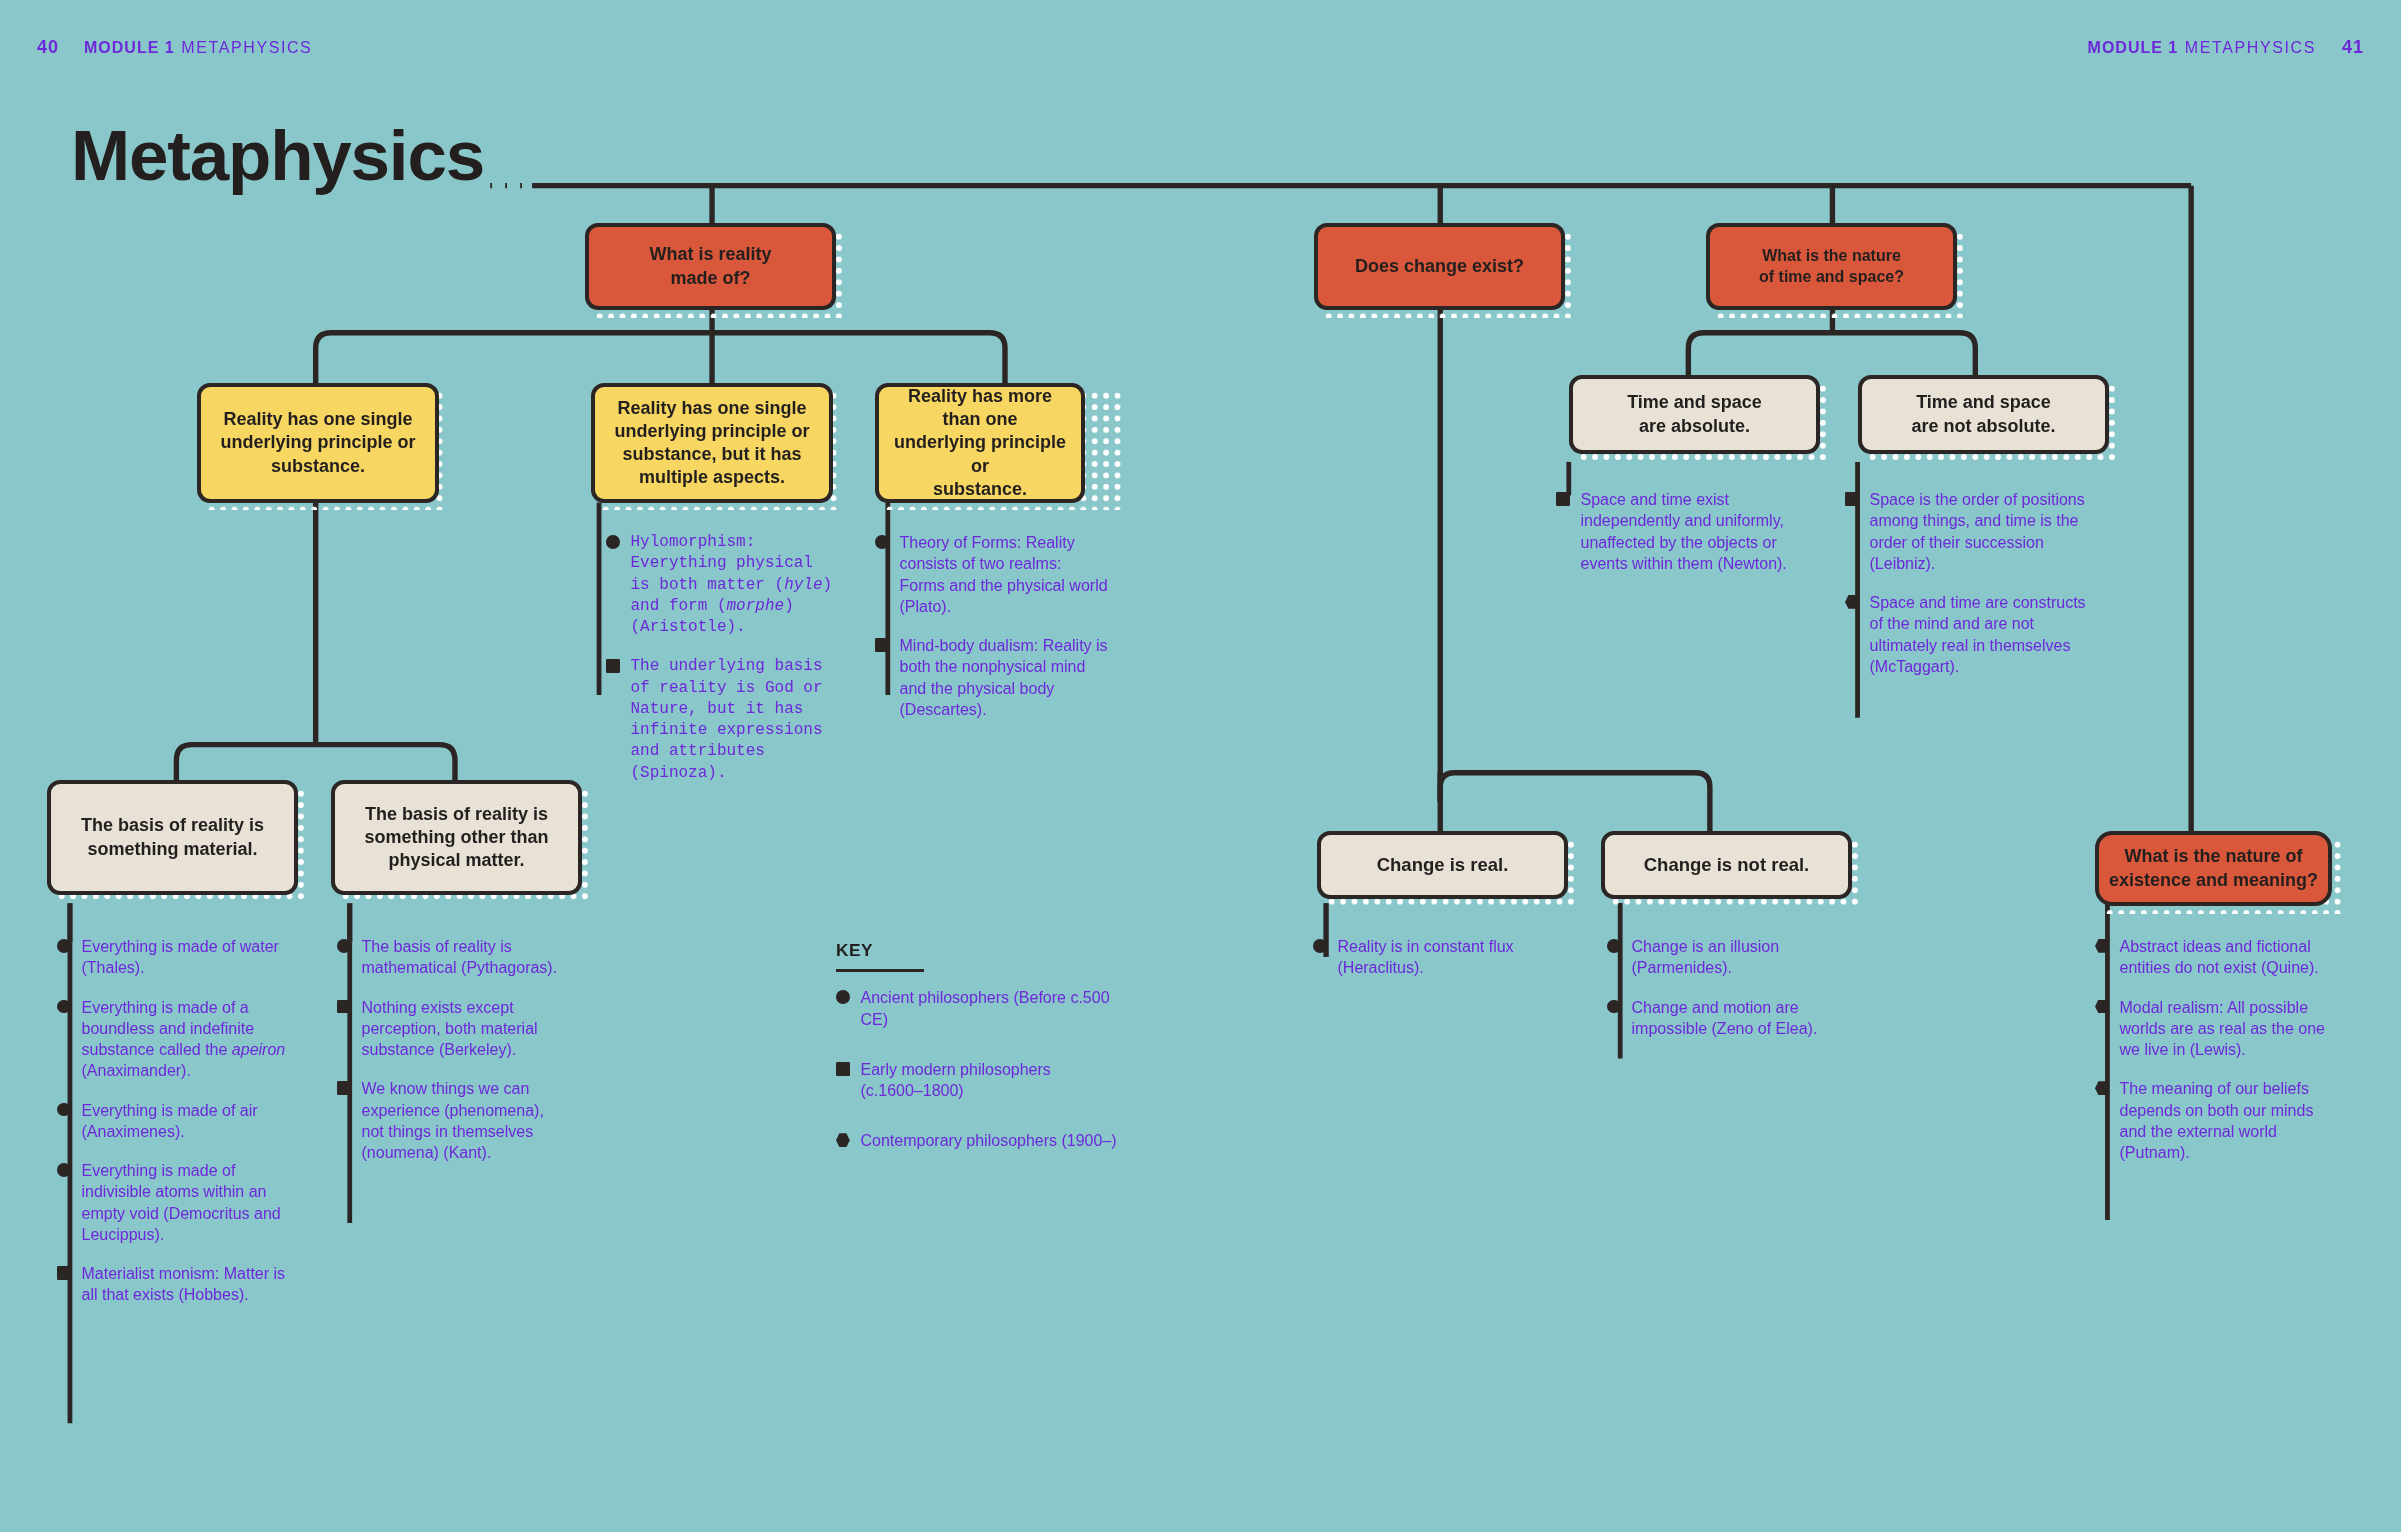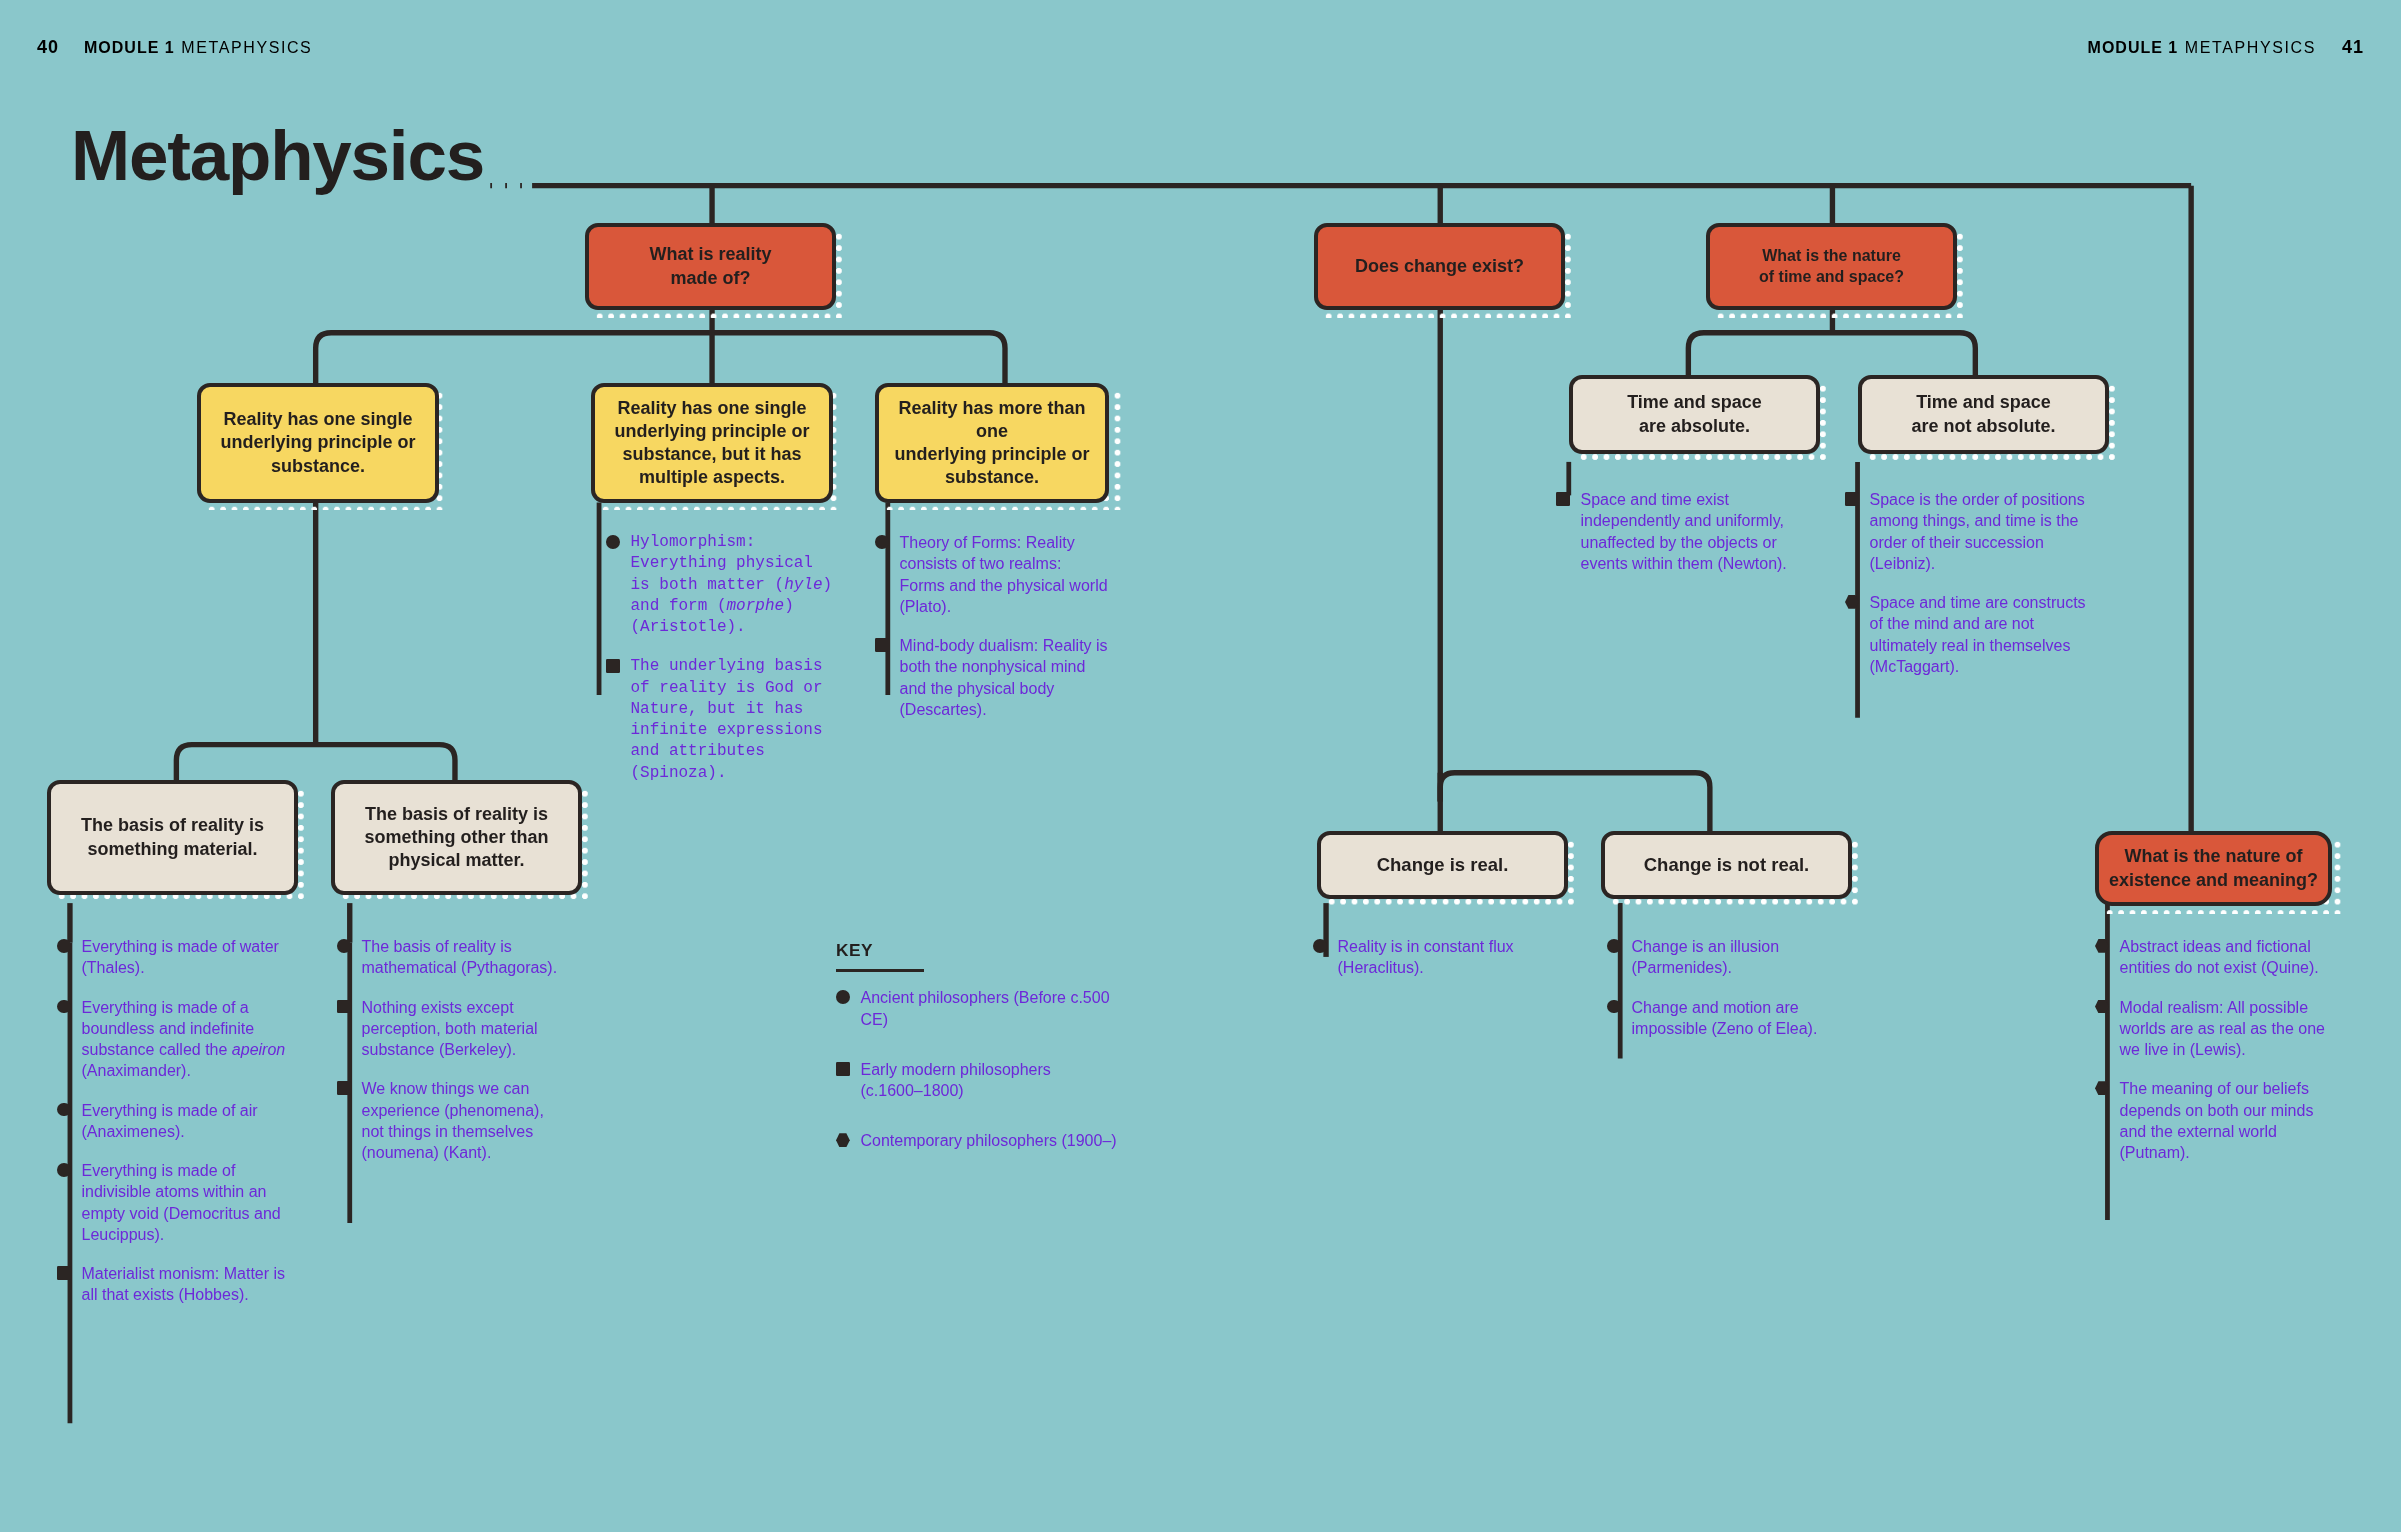--- a/index.html
+++ b/index.html
@@ -13,21 +13,21 @@
     position: relative;
     width: 2401px; height: 1533px;
     background: #8ac7cb;
   }
 
   
   .runhead {
     position: absolute;
     font-size: 16px;
     letter-spacing: 1px;
-    color: #000000;
+    color: #6d28d9;
     white-space: nowrap;
     display: flex;
     align-items: baseline;
   }
   .runhead .folio { font-weight: bold; font-size: 18px; }
   .runhead .mod   { font-weight: bold; }
   .runhead .sub   { font-weight: normal; letter-spacing: 1.6px; }
   .runhead-left  { left: 37px;  top: 37px; }
   .runhead-right { right: 37px; top: 37px; }
   .runhead-left  .folio { margin-right: 25px; }
@@ -200,21 +200,21 @@
 
   <div class="node-dots" style="left:600px; top:390px; width:242px; height:120px;"></div>
   <div class="node yellow" style="left:591px; top:383px; width:242px; height:120px; font-size:18px;">
     <span style="white-space:pre-line">Reality has one single
 underlying principle or
 substance, but it has
 multiple aspects.</span>
   </div>
 
   <div class="node-dots" style="left:884px; top:390px; width:242px; height:120px;"></div>
-  <div class="node yellow" style="left:875px; top:383px; width:234px; height:120px; font-size:18px;">
+  <div class="node yellow" style="left:875px; top:383px; width:210px; height:120px; font-size:18px;">
     <span style="white-space:pre-line">Reality has more than one
 underlying principle or
 substance.</span>
   </div>
 
   <div class="node-dots" style="left:56px; top:788px; width:251px; height:115px;"></div>
   <div class="node beige" style="left:47px; top:780px; width:251px; height:115px; font-size:18px;">
     <span style="white-space:pre-line">The basis of reality is
 something material.</span>
   </div>

